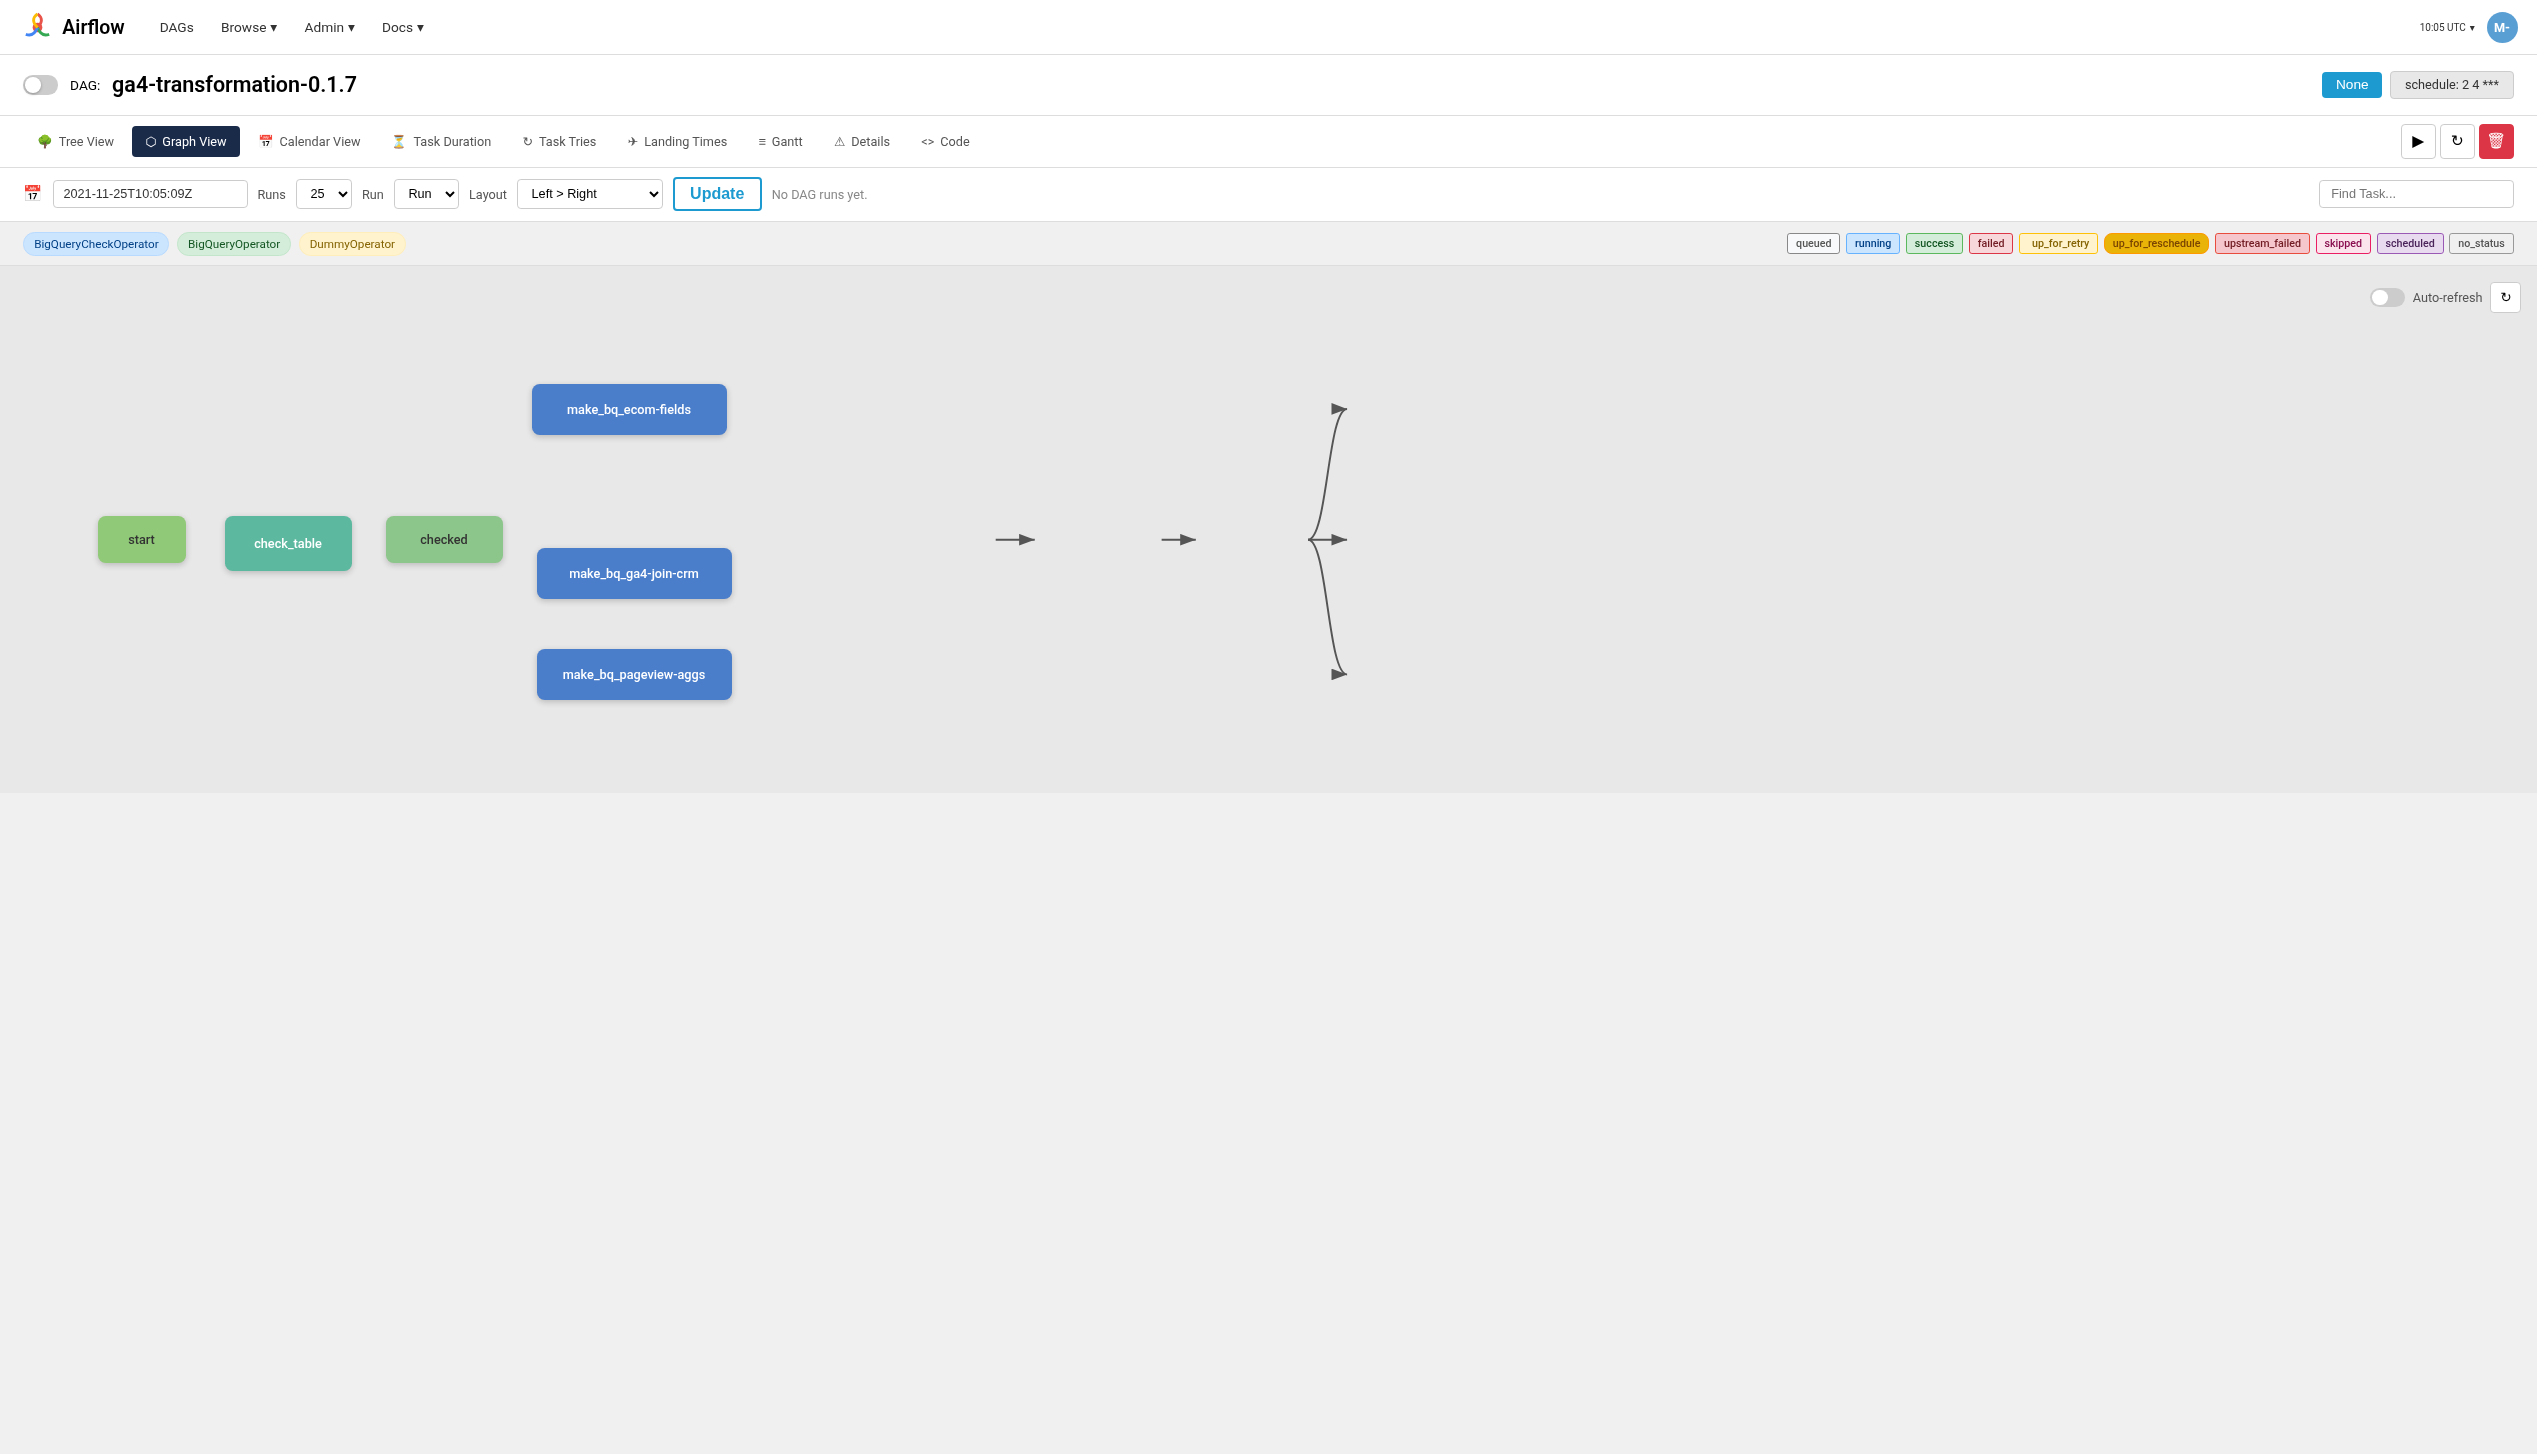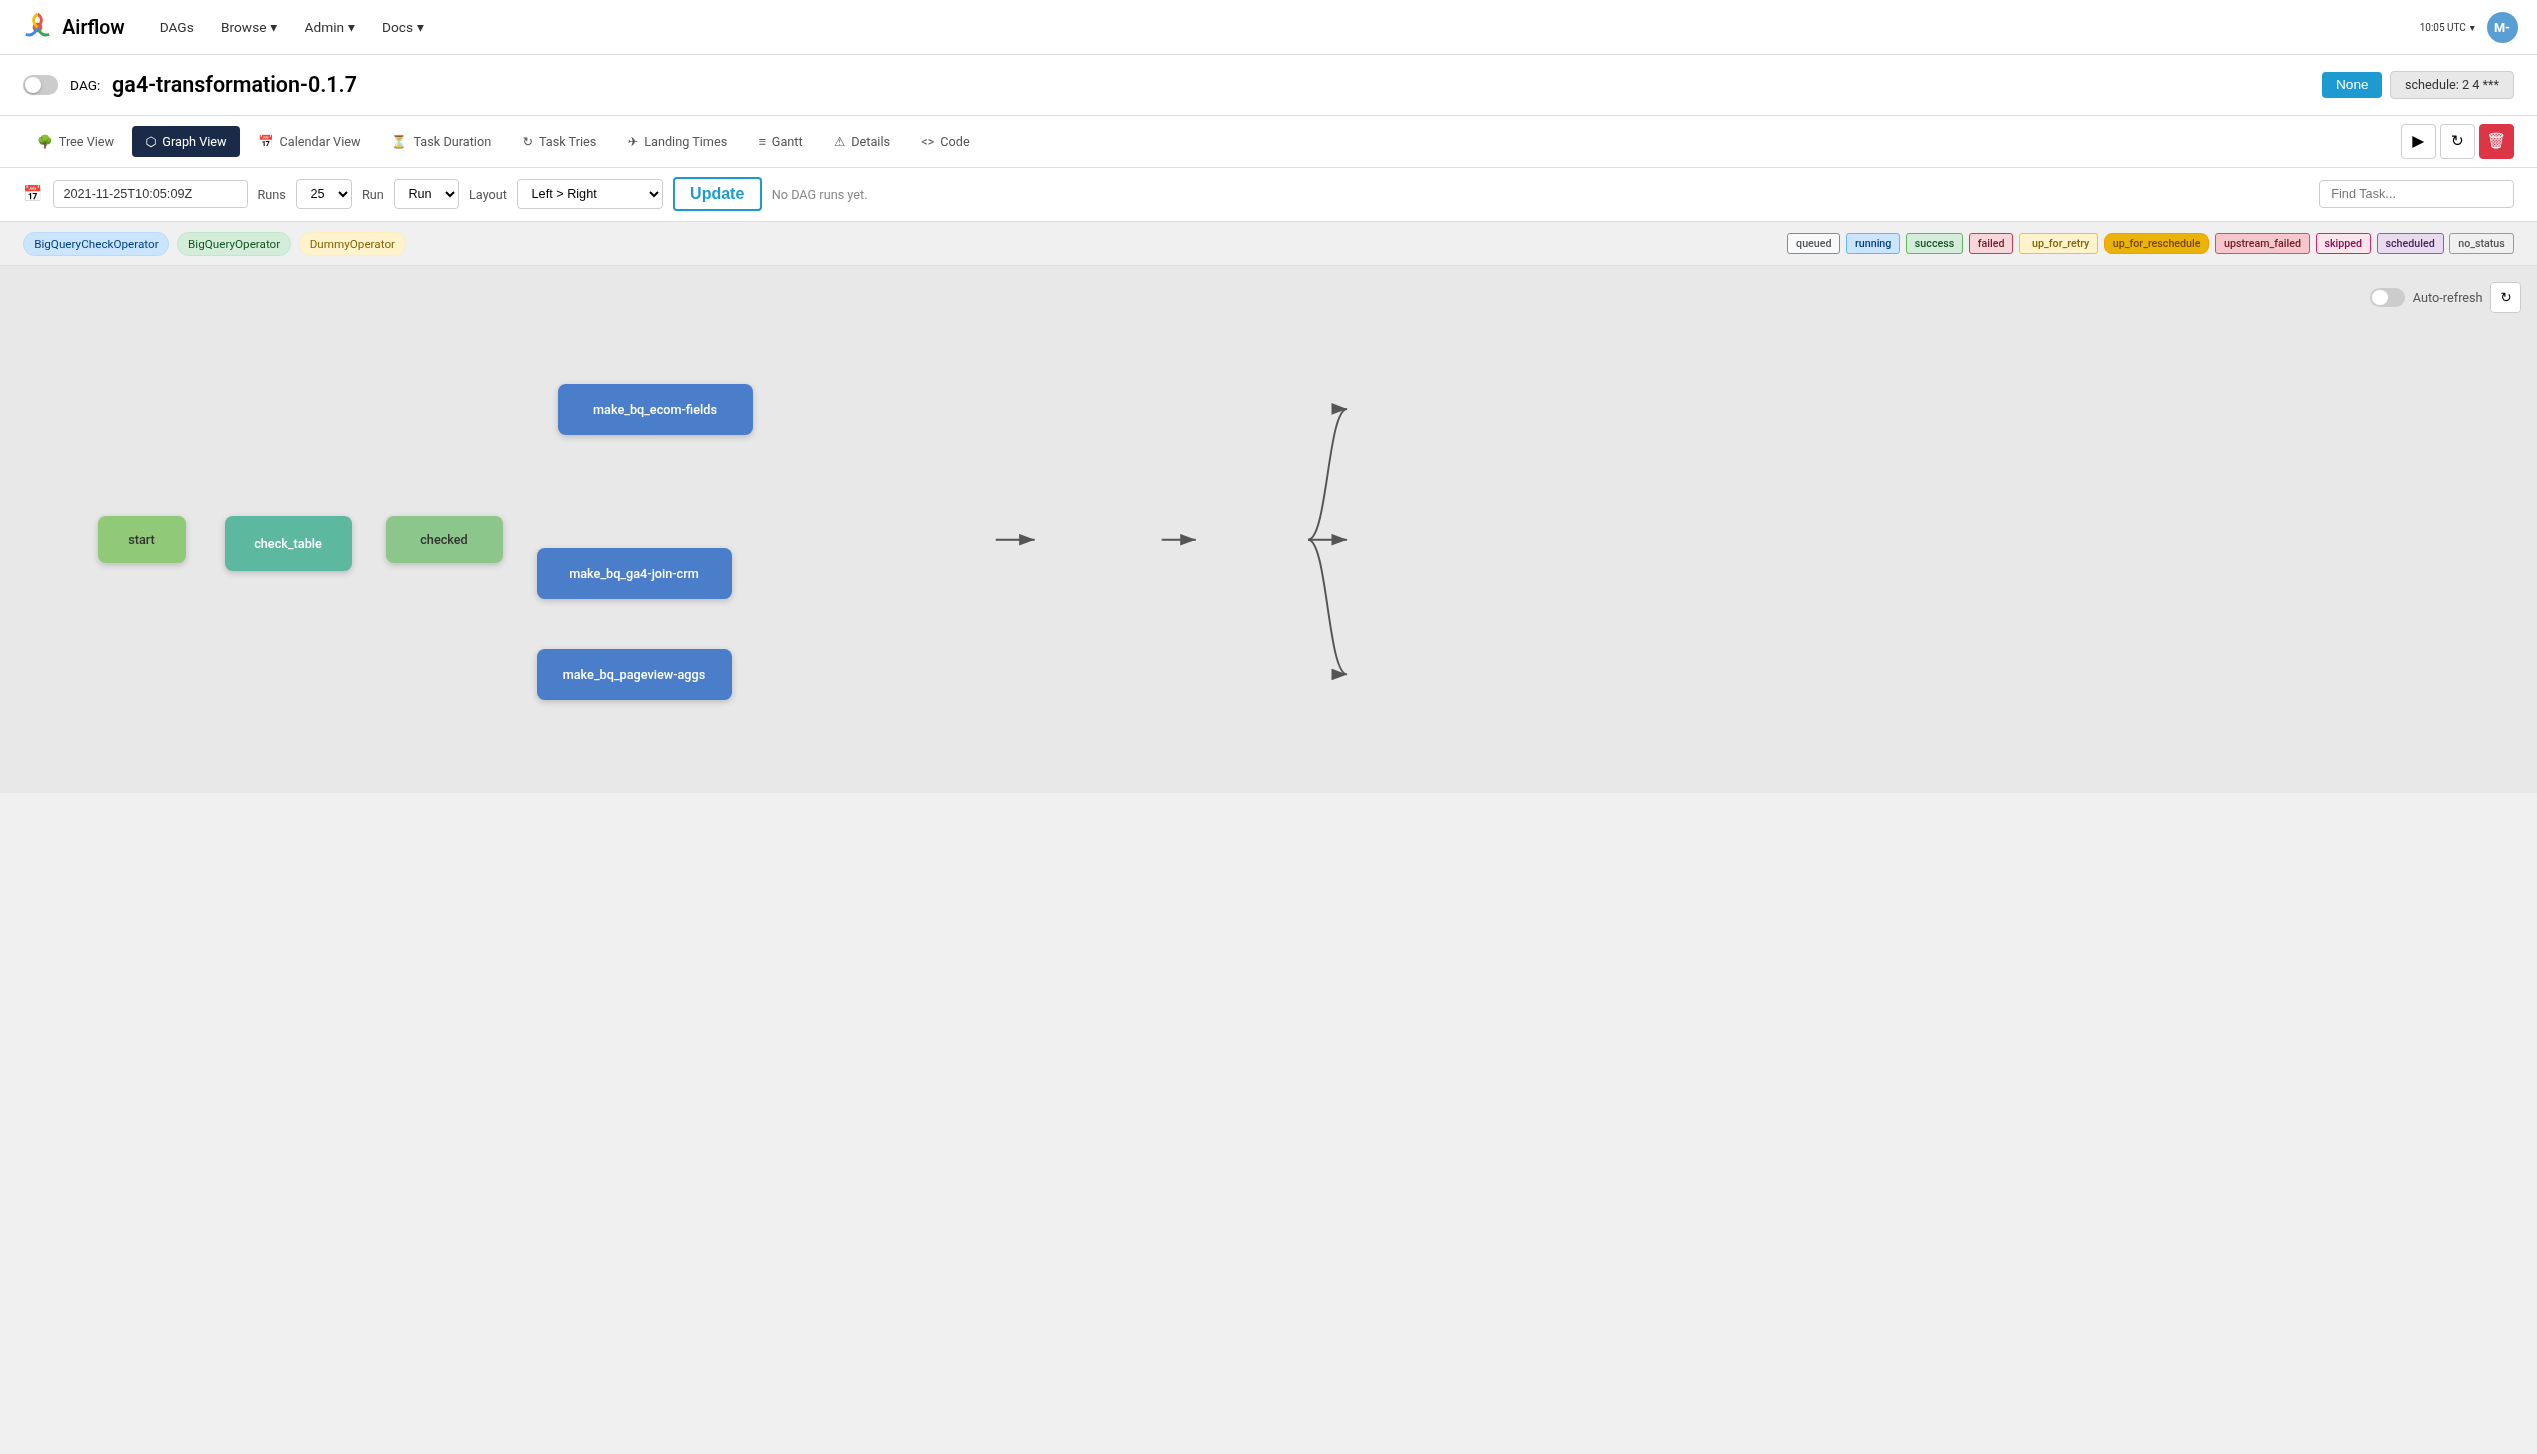--- a/index.html
+++ b/index.html
@@ -338,21 +338,21 @@
     </div>
 
     <div class="dag-node node-check" style="left:205px; top:191px;">
       <span>check_table</span>
     </div>
 
     <div class="dag-node node-checked" style="left:366px; top:191px;">
       <span>checked</span>
     </div>
 
-    <div class="dag-node node-blue" style="left:538px; top:59px;">
+    <div class="dag-node node-blue" style="left:512px; top:59px;">
       <span>make_bq_ecom-fields</span>
     </div>
 
     <div class="dag-node node-blue" style="left:517px; top:191px;margin-top:32px;">
       <span>make_bq_ga4-join-crm</span>
     </div>
 
     <div class="dag-node node-blue" style="left:517px; top:324px;">
       <span>make_bq_pageview-aggs</span>
     </div>

